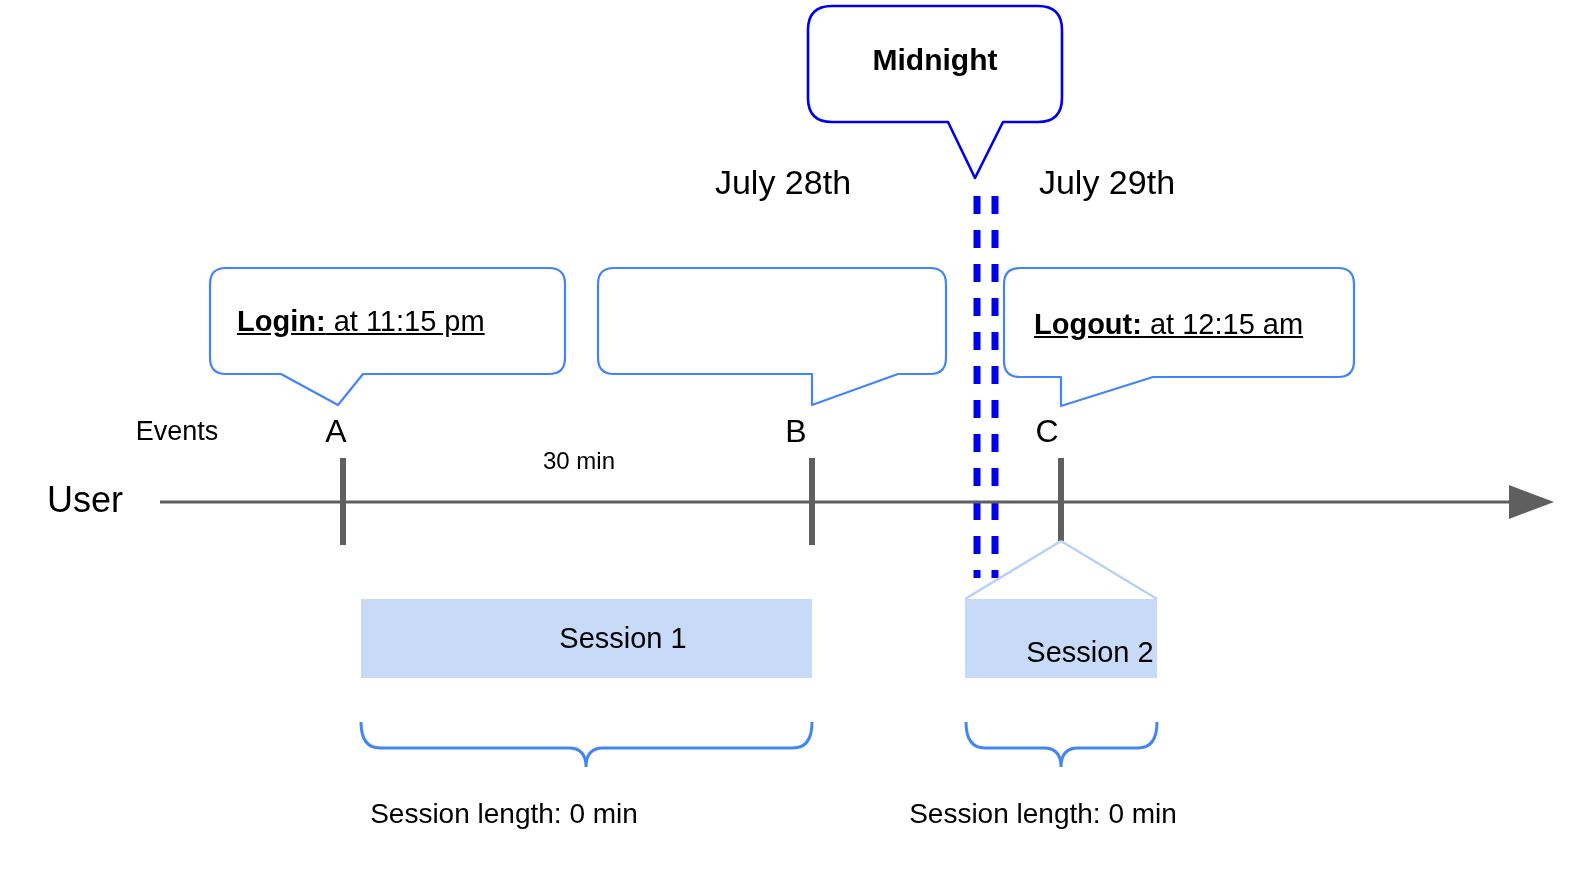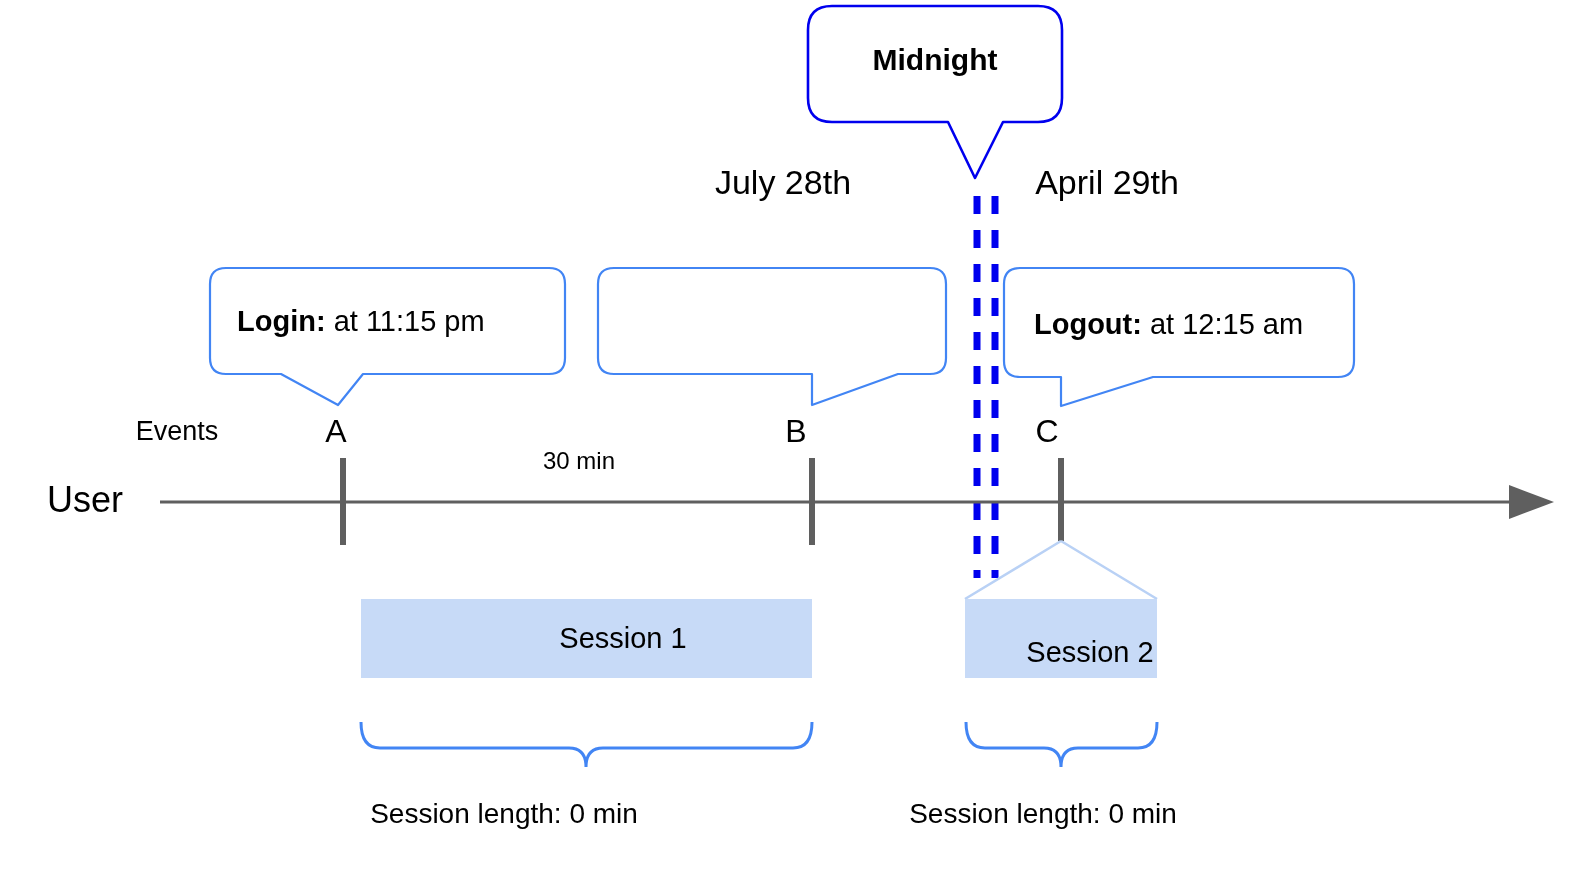--- a/index.html
+++ b/index.html
@@ -37,21 +37,21 @@
   .callout-text {
     position: absolute;
     white-space: nowrap;
     color: #000000;
     line-height: 1;
   }
   .callout-text b {
     font-weight: bold;
   }
   .t-midnight   { font-size: 30px; font-weight: bold; }
-  .t-callout    { font-size: 29px; }
+  .t-callout    { font-size: 29px; text-decoration: underline; }
   .t-date       { font-size: 34px; }
   .t-user       { font-size: 36px; }
   .t-events     { font-size: 27px; }
   .t-evmark     { font-size: 32px; }
   .t-dur        { font-size: 24px; }
   .t-session    { font-size: 29px; margin-left: 48px; }
   .t-slen       { font-size: 28px; text-align: center; }
 </style>
 </head>
 <body>
@@ -113,21 +113,21 @@
       <path d="M 361,722 Q 361,748 380,748 L 569,748 Q 586,748 586,767
                Q 586,748 603,748 L 793,748 Q 812,748 812,722"></path>
       <path d="M 966,722 Q 966,748 985,748 L 1044,748 Q 1061,748 1061,767
                Q 1061,748 1078,748 L 1138,748 Q 1157,748 1157,722"></path>
     </g>
   </svg>
 
   <div class="callout-text t-midnight lbl-center" style="left:935px; top:45px;">Midnight</div>
 
   <div class="lbl t-date lbl-center" style="left:755px; top:165px;margin-left:28px;">July 28th</div>
-  <div class="lbl t-date lbl-center" style="left:1107px; top:165px;">April 29th</div>
+  <div class="lbl t-date lbl-center" style="left:1107px; top:165px;">July 29th</div>
 
   <div class="callout-text t-callout" style="left:237px; top:307px;">
     <b>Login:</b><span> at 11:15 pm</span>
   </div>
 
 
   <div class="callout-text t-callout" style="left:1034px; top:310px;">
     <b>Logout:</b><span> at 12:15 am</span>
   </div>
 

